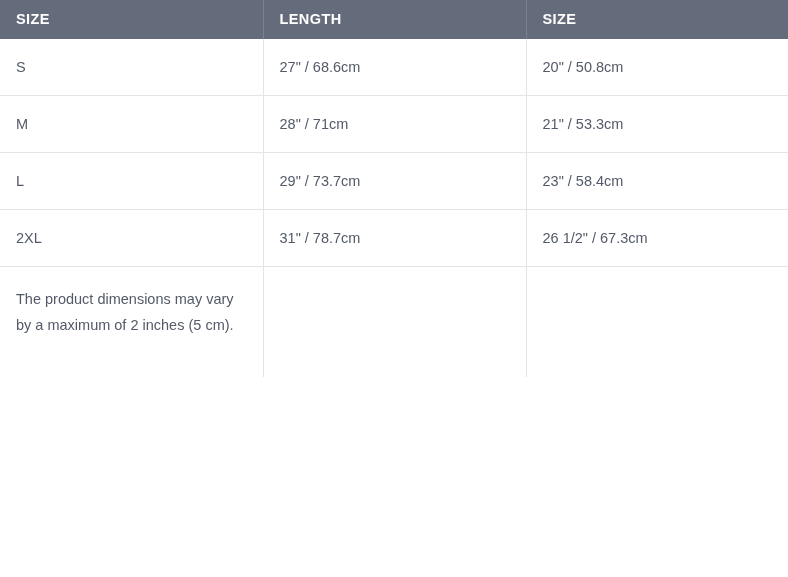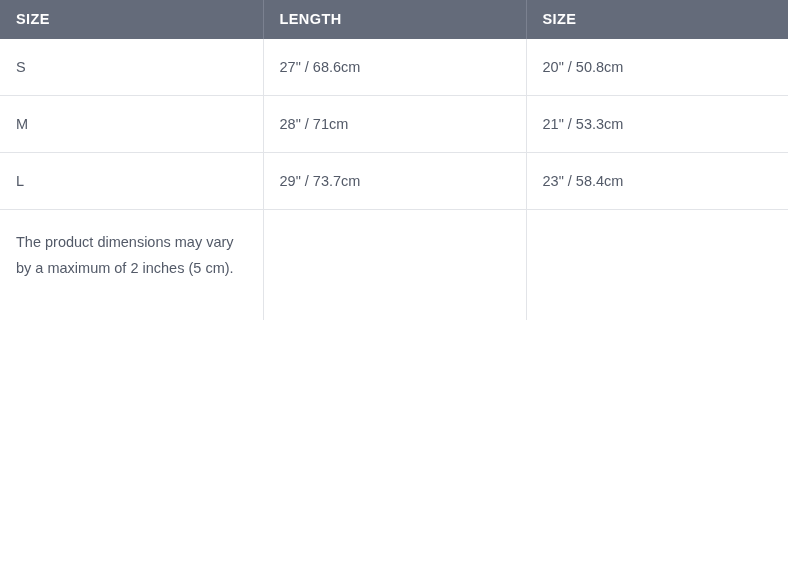--- a/index.html
+++ b/index.html
@@ -91,19 +91,24 @@
     <tr>
       <td>M</td>
       <td>28" / 71cm</td>
       <td>21" / 53.3cm</td>
     </tr>
     <tr>
       <td>L</td>
       <td>29" / 73.7cm</td>
       <td>23" / 58.4cm</td>
     </tr>
+    <tr>
+      <td>2XL</td>
+      <td>31" / 78.7cm</td>
+      <td>26 1/2" / 67.3cm</td>
+    </tr>
     <tr class="note-row">
       <td class="note-cell">The product dimensions may vary by a maximum of 2 inches (5 cm).</td>
       <td></td>
       <td></td>
     </tr>
   </tbody>
 </table>
 
 </body></html>

